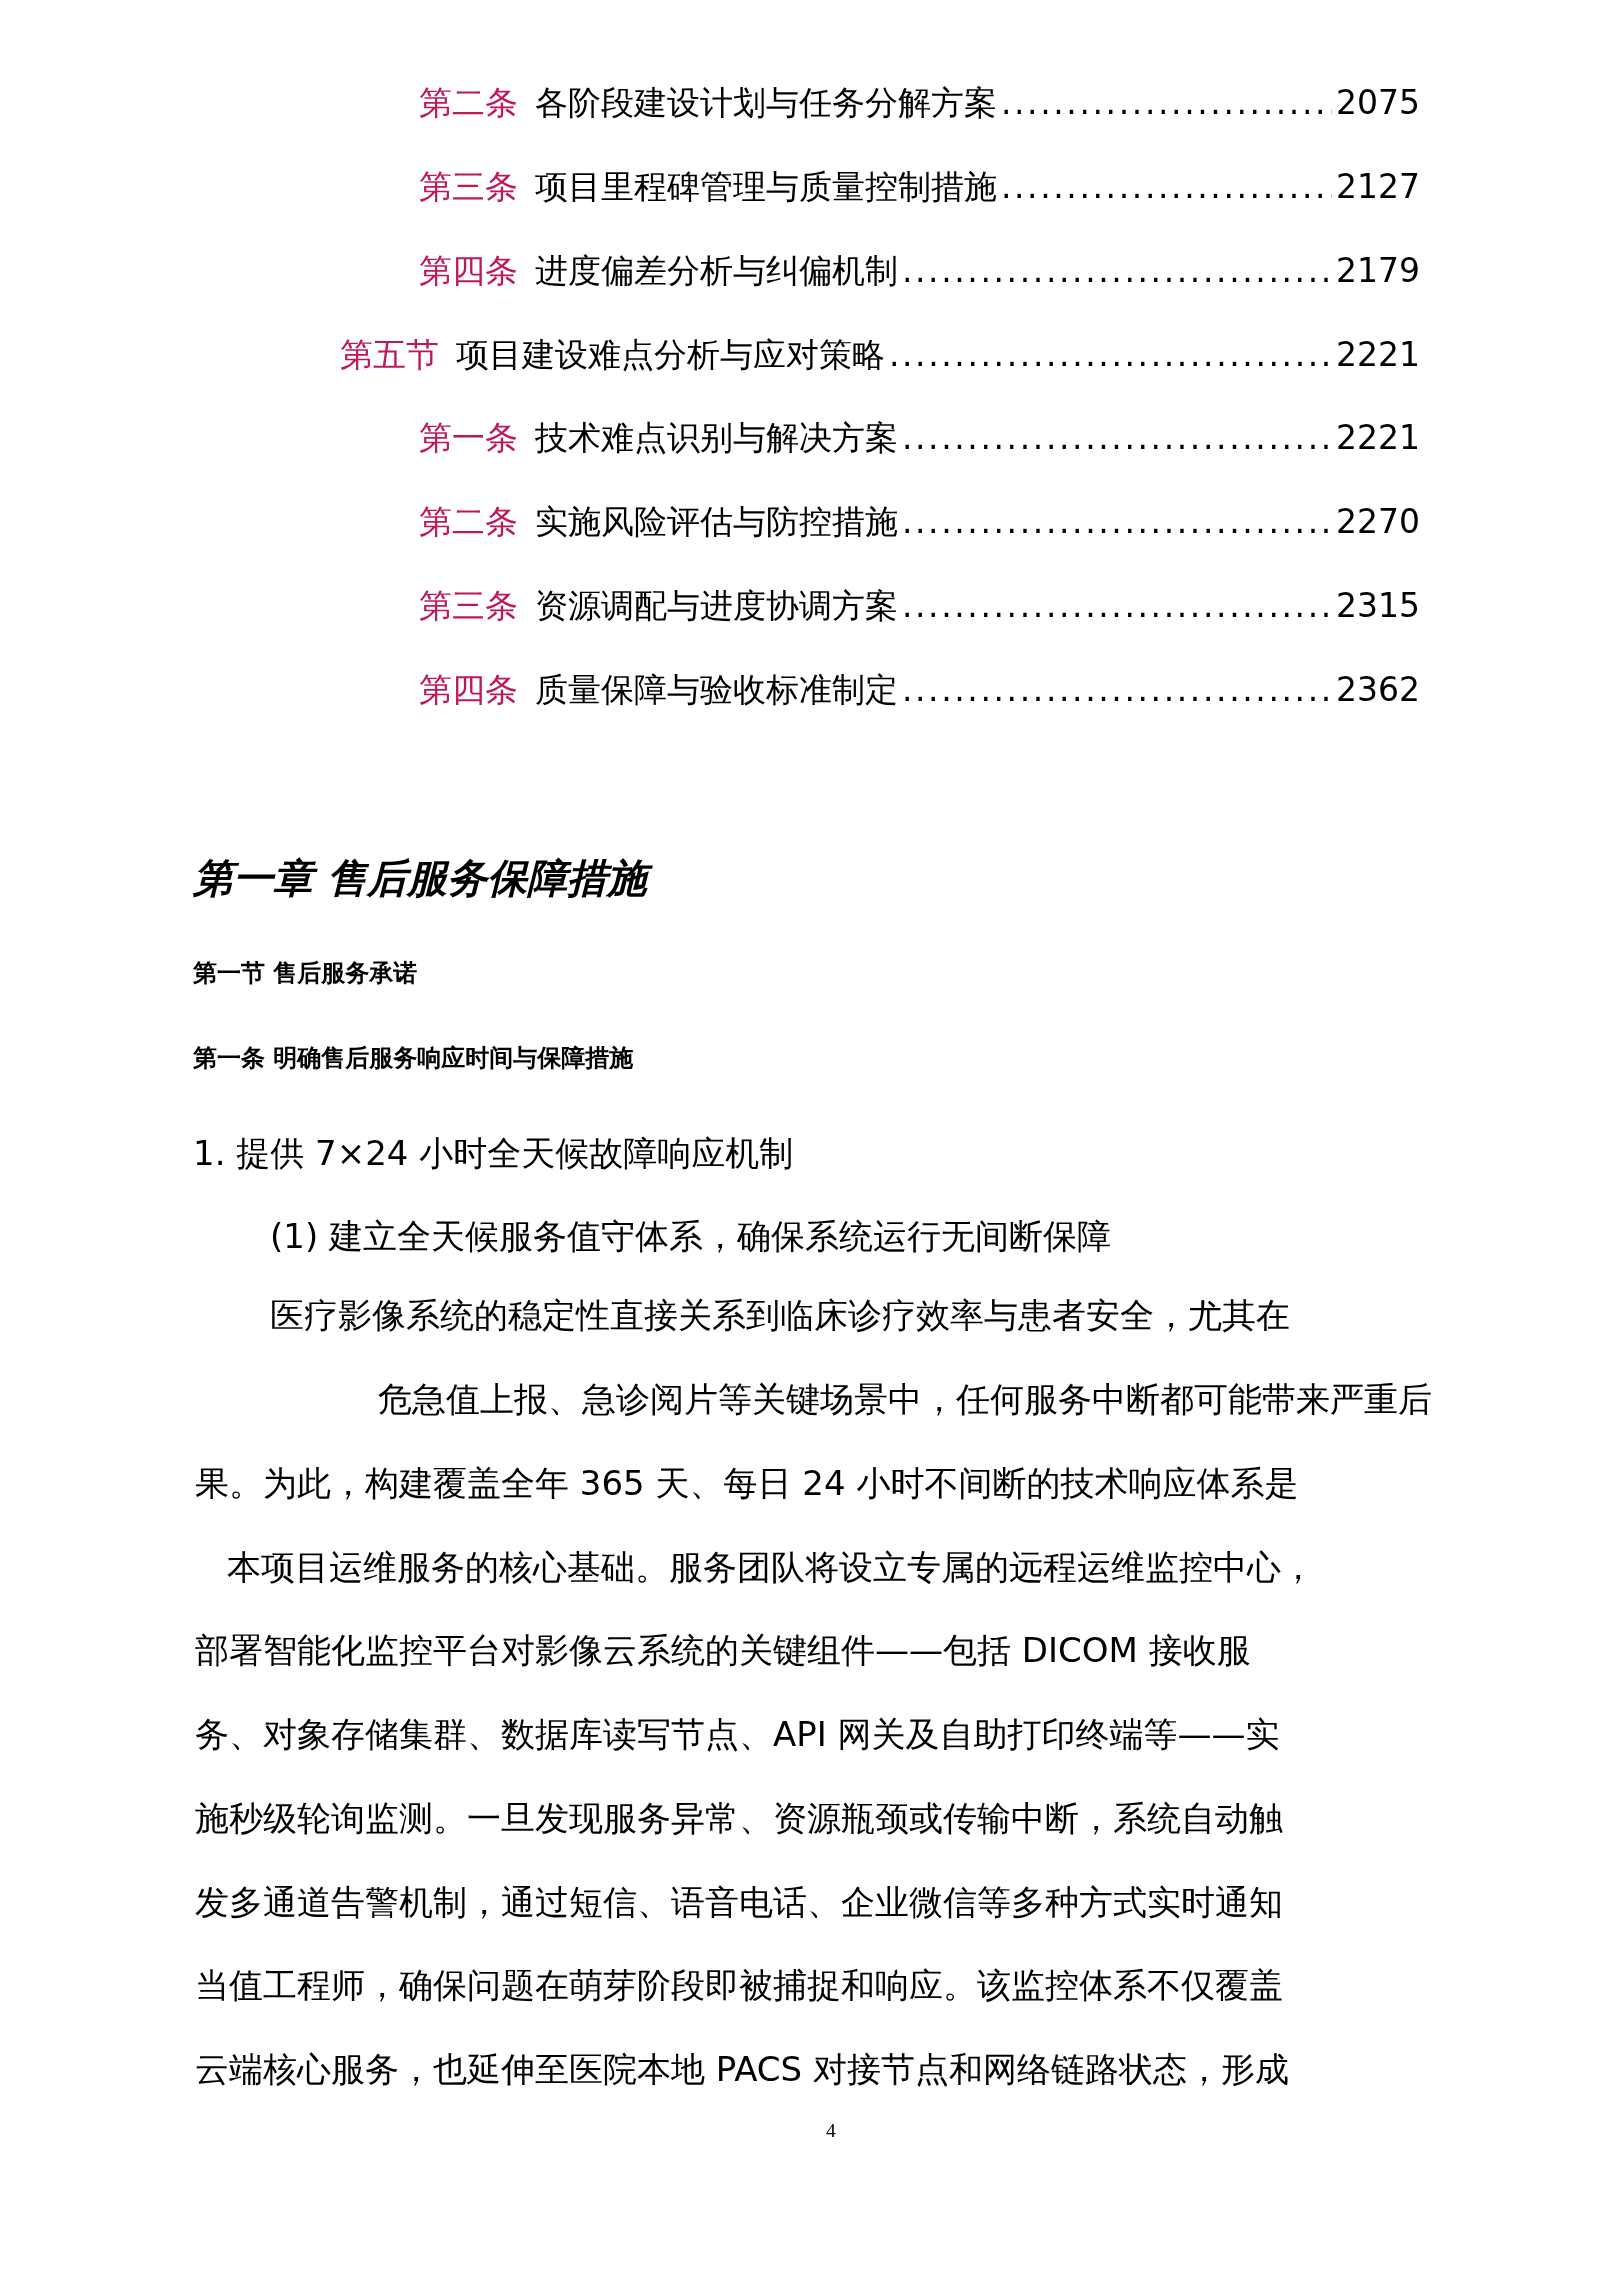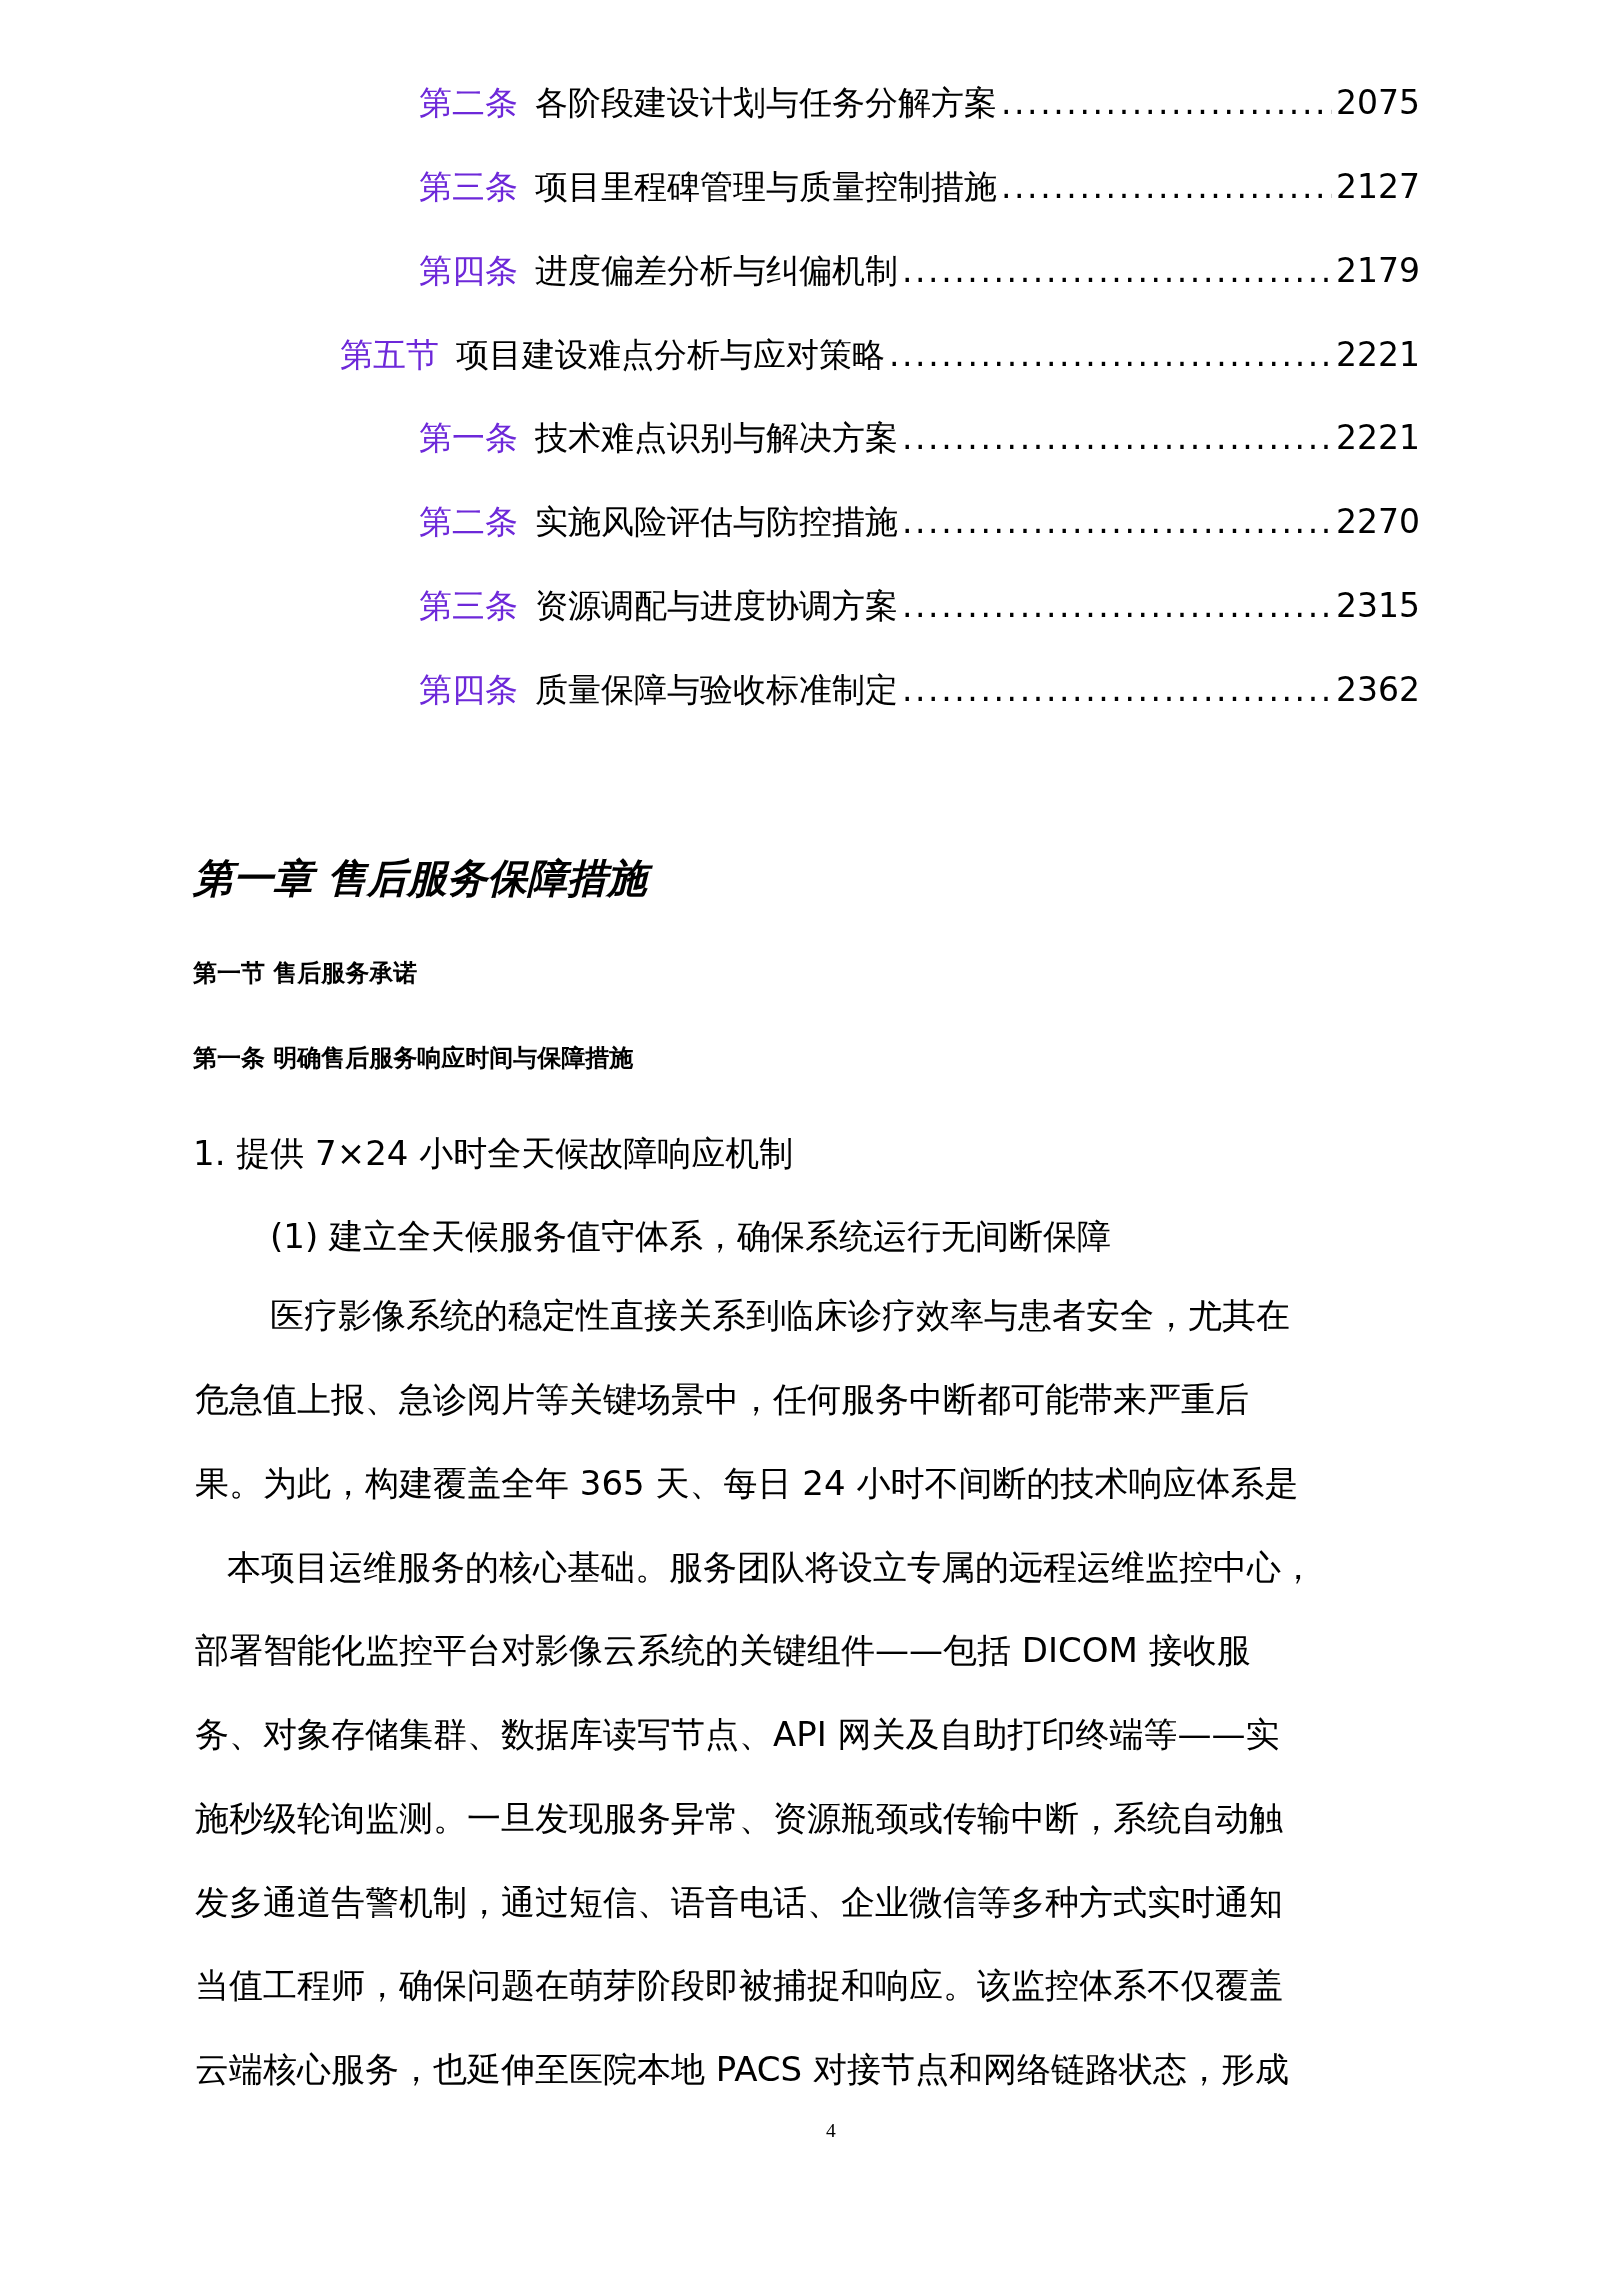--- a/index.html
+++ b/index.html
@@ -1,20 +1,20 @@
 <!DOCTYPE html>
 <html style="font-size:10.5px"><head>
 <meta charset="utf-8">
 <style>
   html, body { margin: 0; padding: 0; background: #ffffff; }
   body { width: 1623px; height: 2295px; position: relative; overflow: hidden;
          font-family: "DejaVu Serif", "Liberation Serif", serif; color: #000; }
   .toc-line { position: absolute; display: flex; align-items: baseline;
               font-size: 33px; line-height: 1; white-space: nowrap; }
-  .toc-line .lbl { font-family: "DejaVu Serif", serif; color: #6d28d9; }
+  .toc-line .lbl { font-family: "DejaVu Serif", serif; color: #be185d; }
   .toc-line .ttl { font-family: Liberation Serif, serif; margin-left: 17px; }
   .toc-line .dots { flex: 1; overflow: hidden; letter-spacing: 2.6px; color: #000;
                     font-family: "DejaVu Sans", sans-serif; margin: 0 3.9px; }
   .toc-line .pg { font-family: "DejaVu Sans", sans-serif; text-align: center; }
   .h1 { position: absolute; left: 193px; top: 851px; font-size: 40px;
         font-family: "DejaVu Sans", sans-serif; font-weight: bold; font-style: italic; }
   .h2 { position: absolute; left: 193px; font-size: 24px;
         font-family: "DejaVu Sans", sans-serif; font-weight: bold; }
   .h3 { position: absolute; left: 193px; font-size: 34px;
         font-family: "DejaVu Sans", sans-serif; }
@@ -79,21 +79,21 @@
 </div>
 
 <div class="h1">第一章  售后服务保障措施</div>
 <div class="h2" style="top:957px;">第一节  售后服务承诺</div>
 <div class="h2" style="top:1042px;">第一条  明确售后服务响应时间与保障措施</div>
 <div class="h3" style="top:1131px;">1.  提供 7×24 小时全天候故障响应机制</div>
 <div class="h3" style="top:1214px;left:270px;">(1) 建立全天候服务值守体系，确保系统运行无间断保障</div>
 
 <div>
   <div class="body-line" style="top:1298px;left:270px;width:1162px;">医疗影像系统的稳定性直接关系到临床诊疗效率与患者安全，尤其在</div>
-  <div class="body-line" style="top:1382px;">危急值上报、急诊阅片等关键场景中，任何服务中断都可能带来严重后</div>
+  <div class="body-line" style="top:1382px;text-align:right;">危急值上报、急诊阅片等关键场景中，任何服务中断都可能带来严重后</div>
   <div class="body-line" style="top:1466px;">果。为此，构建覆盖全年 365 天、每日 24 小时不间断的技术响应体系是</div>
   <div class="body-line" style="top:1550px;margin-left:32px;">本项目运维服务的核心基础。服务团队将设立专属的远程运维监控中心，</div>
   <div class="body-line" style="top:1633px;">部署智能化监控平台对影像云系统的关键组件——包括 DICOM 接收服</div>
   <div class="body-line" style="top:1717px;">务、对象存储集群、数据库读写节点、API 网关及自助打印终端等——实</div>
   <div class="body-line" style="top:1801px;">施秒级轮询监测。一旦发现服务异常、资源瓶颈或传输中断，系统自动触</div>
   <div class="body-line" style="top:1885px;">发多通道告警机制，通过短信、语音电话、企业微信等多种方式实时通知</div>
   <div class="body-line" style="top:1968px;">当值工程师，确保问题在萌芽阶段即被捕捉和响应。该监控体系不仅覆盖</div>
   <div class="body-line" style="top:2052px;">云端核心服务，也延伸至医院本地 PACS 对接节点和网络链路状态，形成</div>
 </div>
 

